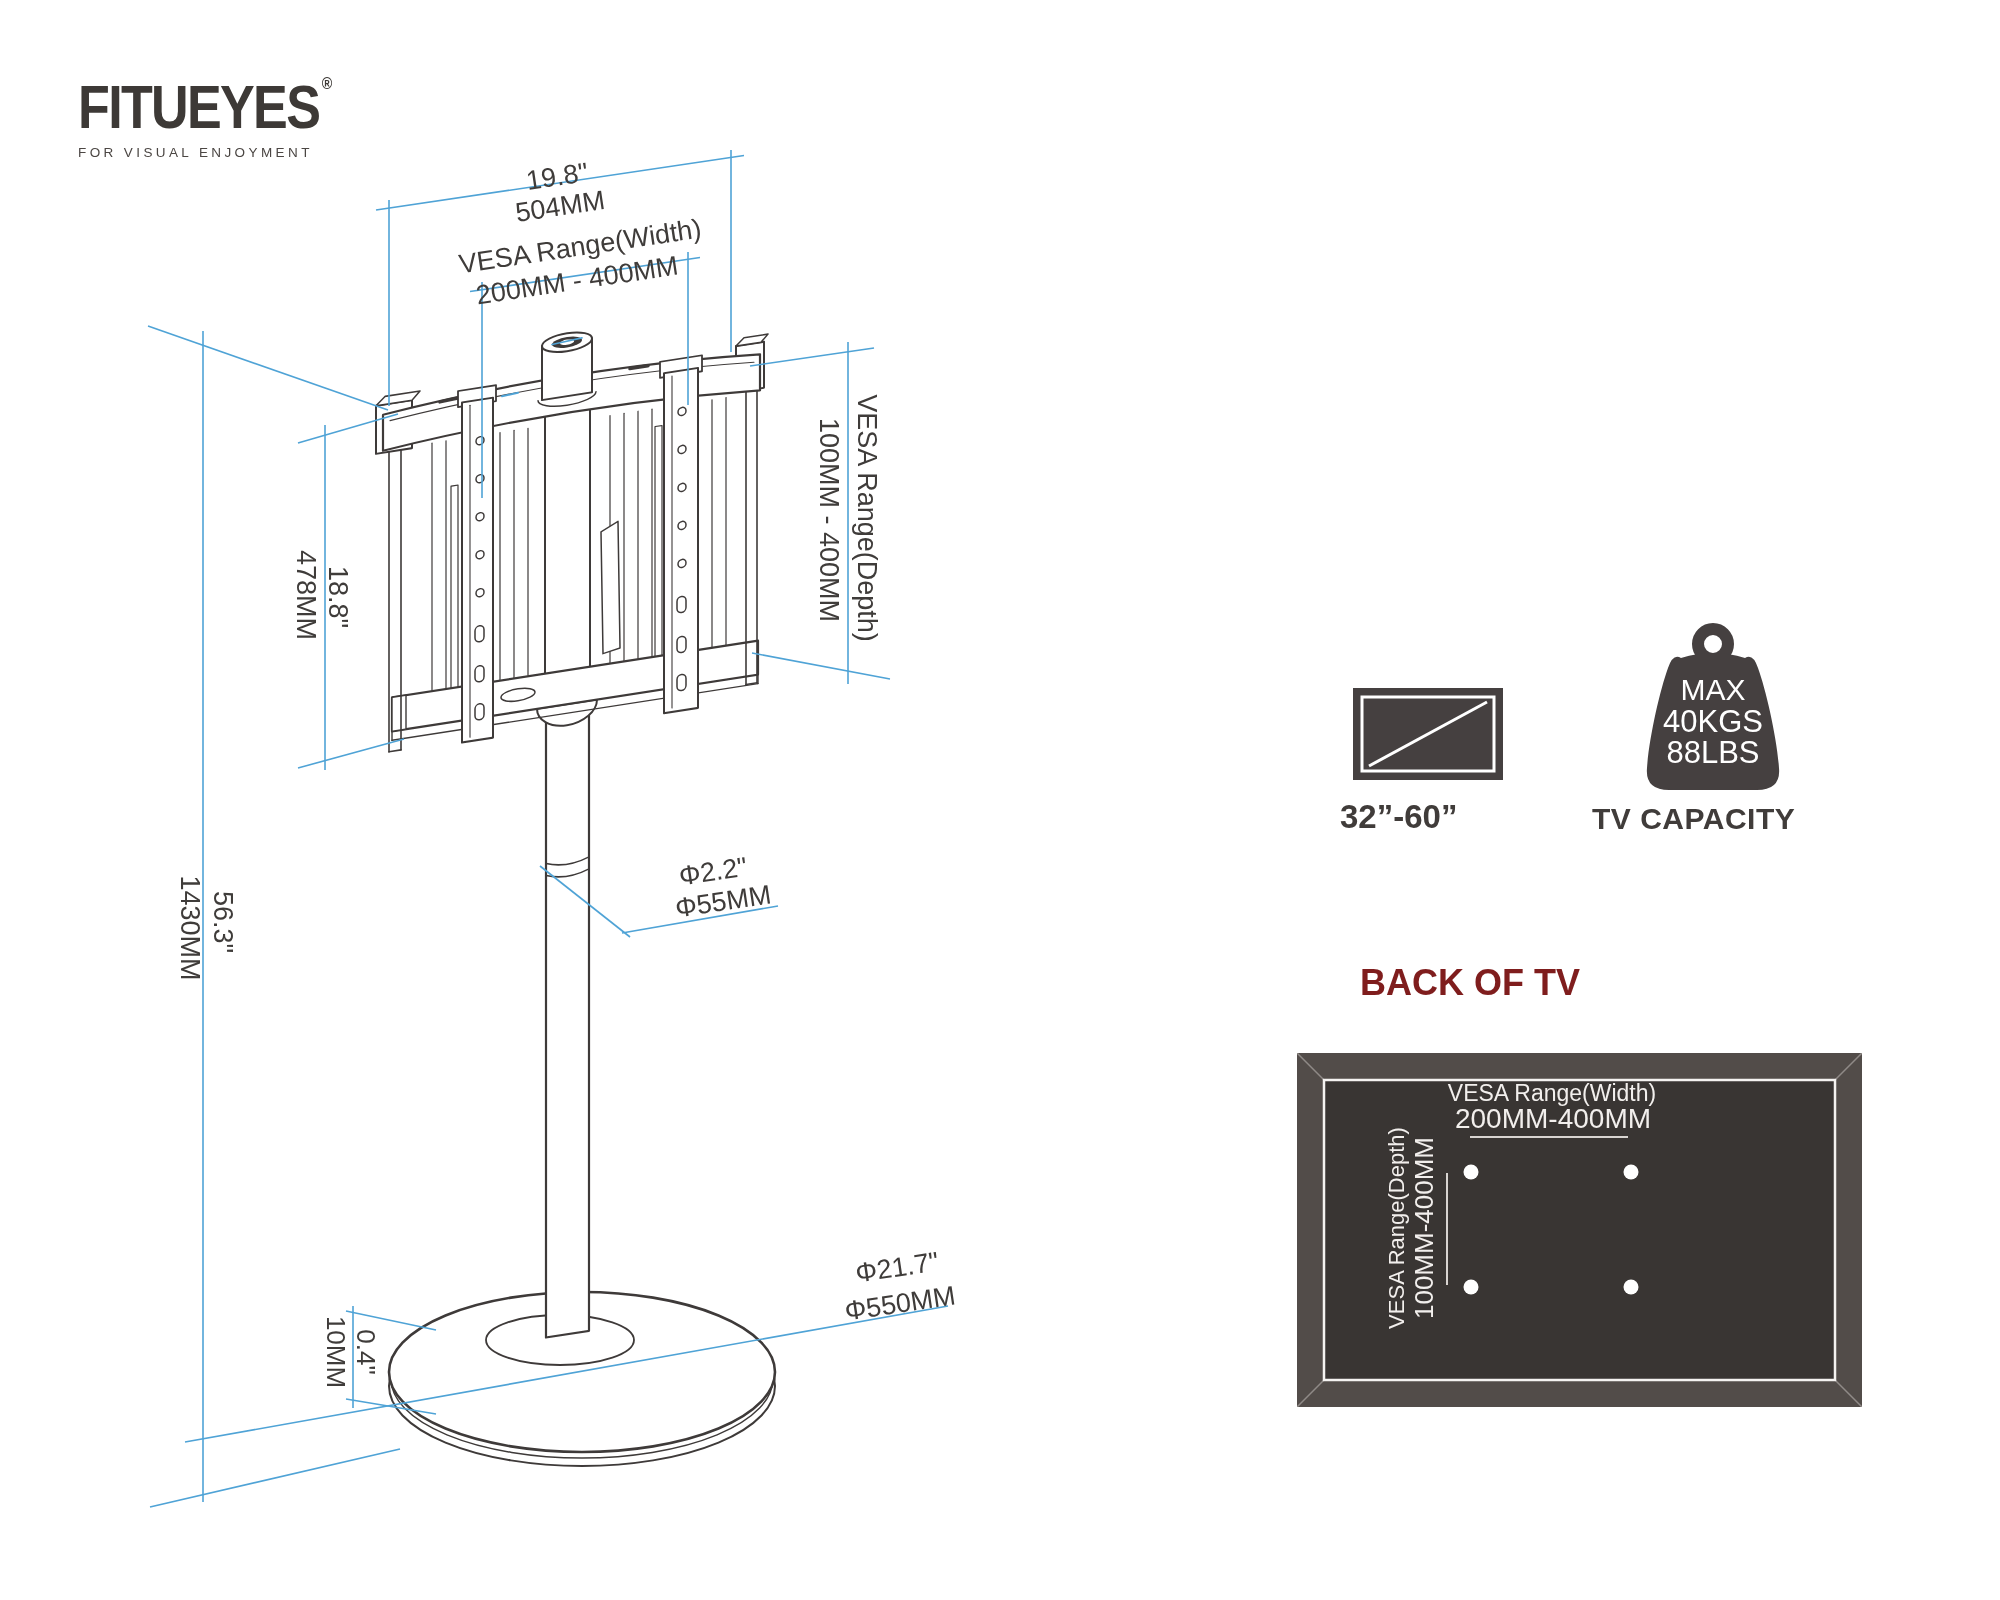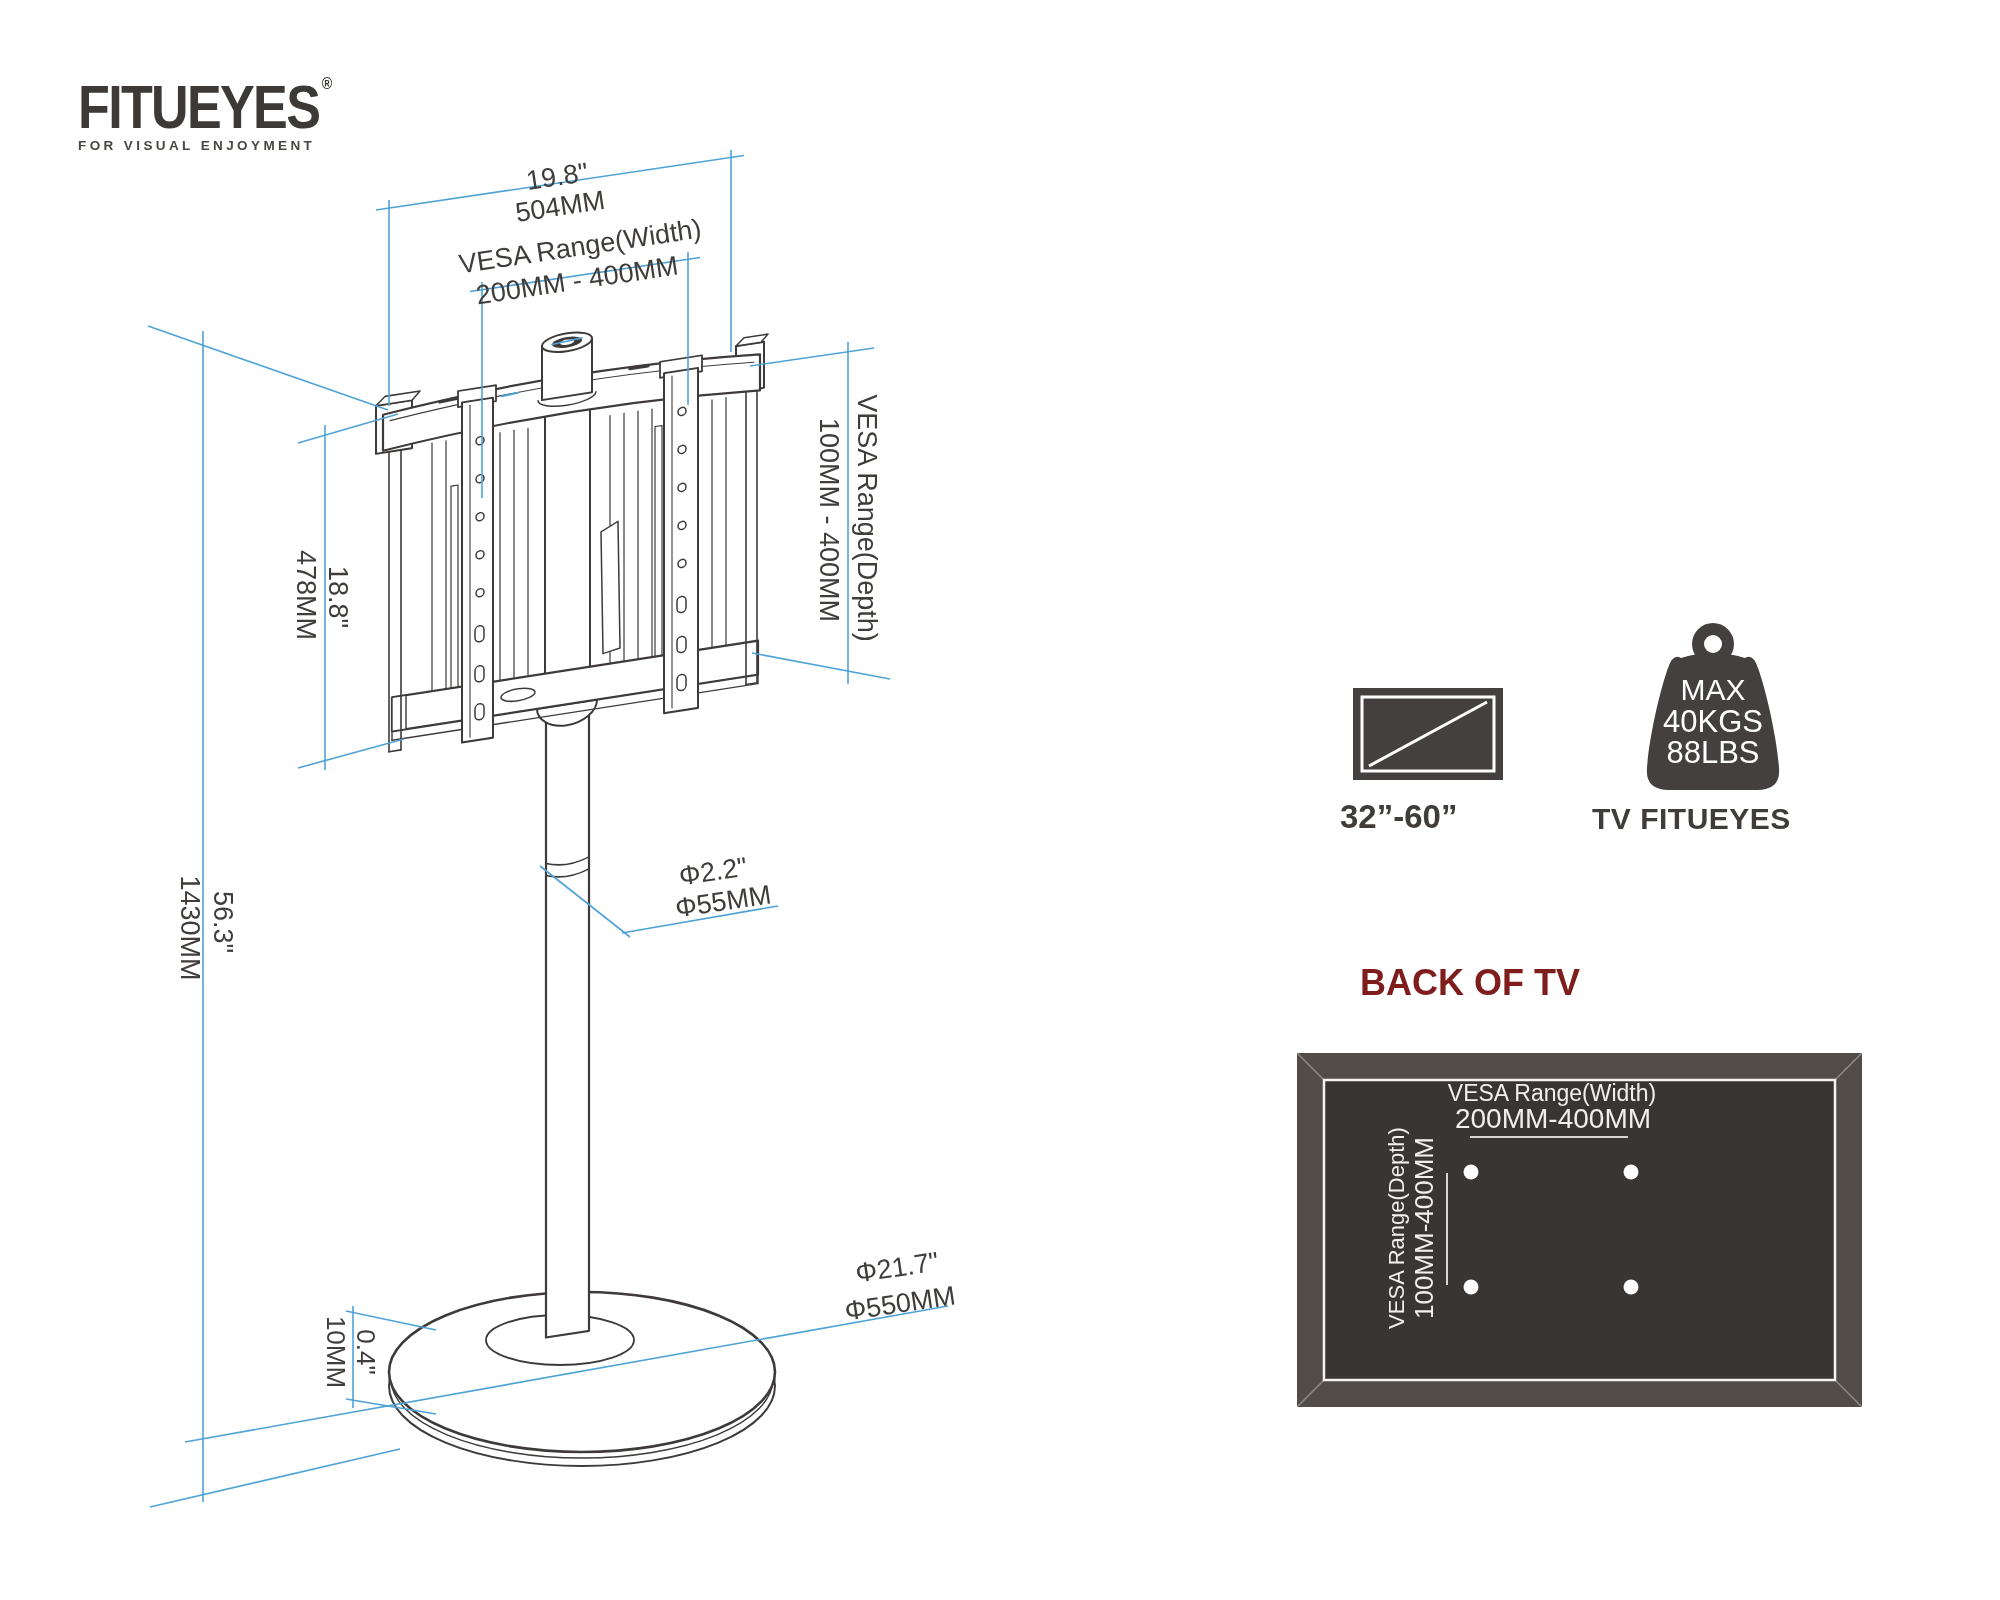--- a/index.html
+++ b/index.html
@@ -4,21 +4,21 @@
 <style>
   html,body{margin:0;padding:0;background:#ffffff;}
   body{width:2000px;height:1600px;position:relative;overflow:hidden;
        font-family:"Liberation Sans","DejaVu Sans",sans-serif;color:#3e3a39;}
   .abs{position:absolute;}
   
   #logo{left:78px;top:76px;}
   .brand-row{display:flex;align-items:flex-start;transform:scaleX(.84);transform-origin:left top;}
   .brand-name{font-size:62px;font-weight:800;letter-spacing:-2px;color:#3d3936;line-height:1;}
   .brand-reg{font-size:17px;font-weight:700;color:#3d3936;margin-left:3px;margin-top:-2px;}
-  .brand-tagline{font-size:13.5px;font-weight:700;letter-spacing:3.4px;color:#4b4643;}
+  .brand-tagline{font-size:13.5px;font-weight:400;letter-spacing:3.4px;color:#4b4643;margin-top:7px;}
   
   .icon-label{font-weight:700;color:#403c3a;}
   #tv-size-label{left:1340px;top:798px;width:176px;font-size:33px;}
   #capacity-label{left:1592px;top:802px;width:242px;font-size:30px;letter-spacing:.5px;}
   #back-of-tv-title{left:1360px;top:962px;width:370px;
       font-size:36px;font-weight:800;color:#7f1d1d;letter-spacing:0px;}
   svg{display:block;}
   svg text{font-family:"Liberation Sans","DejaVu Sans",sans-serif;}
   .dim-text{font-size:27px;fill:#3f3c3a;}
   .dim-text-sm{font-size:26px;fill:#3f3c3a;}
@@ -207,21 +207,21 @@
 <svg class="abs" style="left:1633px;top:620px" width="160" height="182" viewBox="0 0 160 182">
   <circle cx="80" cy="24" r="15" fill="none" stroke="#454040" stroke-width="12"></circle>
   <path d="M48,38 Q40,33 35,48 C27,70 16,118 14,148 Q12,170 36,170 L124,170 Q148,170 146,148
            C144,118 133,70 125,48 Q120,33 112,38 Q80,28 48,38 Z" fill="#454040"></path>
   <g fill="#ffffff" text-anchor="middle">
     <text x="80" y="80" font-size="30">MAX</text>
     <text x="80" y="112" font-size="31">40KGS</text>
     <text x="80" y="143" font-size="31">88LBS</text>
   </g>
 </svg>
-<div id="capacity-label" class="abs icon-label">TV FITUEYES</div>
+<div id="capacity-label" class="abs icon-label">TV CAPACITY</div>
 
 <div id="back-of-tv-title" class="abs">BACK OF TV</div>
 
 <svg class="abs" style="left:1297px;top:1053px" width="565" height="354" viewBox="0 0 565 354">
   <rect x="0" y="0" width="565" height="354" fill="#524c49"></rect>
   <g stroke="#8f8a87" stroke-width="1.5">
     <line x1="0" y1="0" x2="27" y2="27"></line>
     <line x1="565" y1="0" x2="538" y2="27"></line>
     <line x1="0" y1="354" x2="27" y2="327"></line>
     <line x1="565" y1="354" x2="538" y2="327"></line>

